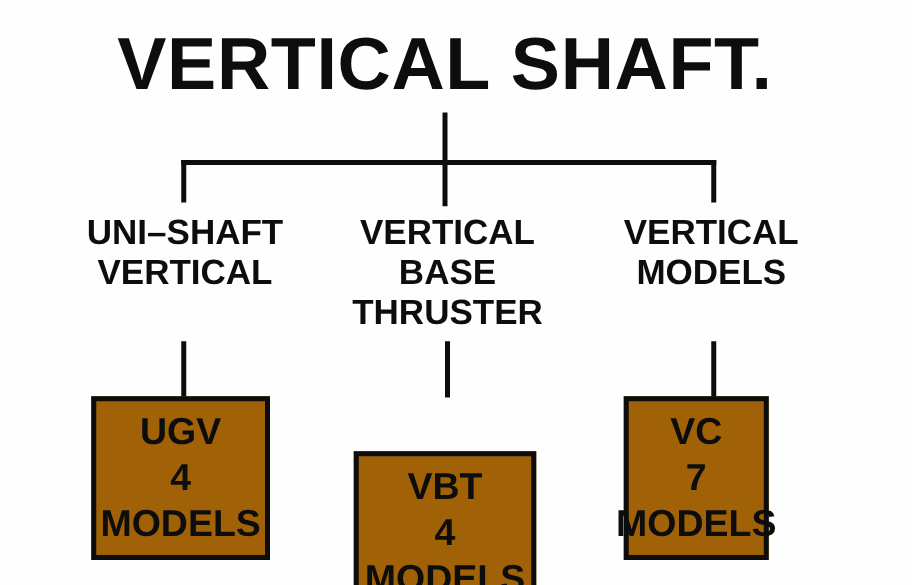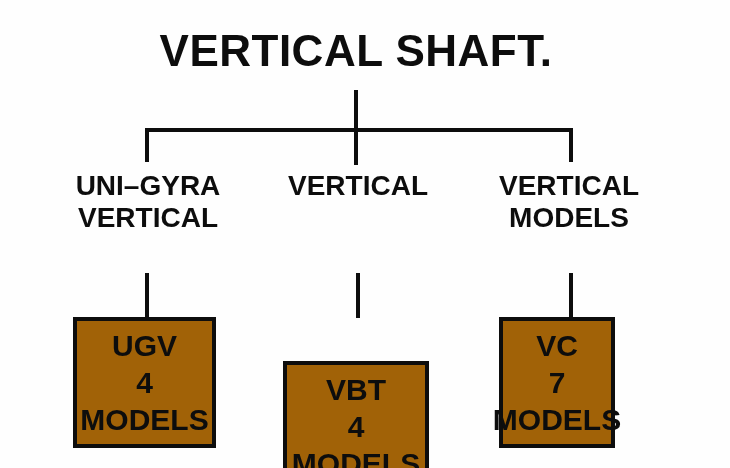--- a/index.html
+++ b/index.html
@@ -13,21 +13,21 @@
     position: relative;
     width: 730px; height: 468px;
     background: #fefefe;
     color: #0d0d0d;
     overflow: hidden;
   }
   .title {
     position: absolute;
     top: 28px; left: 0; width: 712px;
     text-align: center;
-    font-size: 44px;
+    font-size: 59px;
     font-weight: 700;
     letter-spacing: 0.5px;
     line-height: 46px;
     color: #0d0d0d;
   }
   .line {
     position: absolute;
     background: #0d0d0d;
   }
   
@@ -79,25 +79,27 @@
 <div class="canvas">
 
   <div class="title">VERTICAL SHAFT.</div>
 
   <div class="line trunk"></div>
   <div class="line crossbar"></div>
   <div class="line drop-left"></div>
   <div class="line drop-right"></div>
 
   <div class="branch-label branch-left">
-    <div>UNI–GYRA</div>
+    <div>UNI–SHAFT</div>
     <div>VERTICAL</div>
   </div>
   <div class="branch-label branch-middle">
     <div>VERTICAL</div>
+    <div>BASE</div>
+    <div>THRUSTER</div>
   </div>
   <div class="branch-label branch-right">
     <div>VERTICAL</div>
     <div>MODELS</div>
   </div>
 
   <div class="line stub stub-left"></div>
   <div class="line stub stub-middle"></div>
   <div class="line stub stub-right"></div>
 

